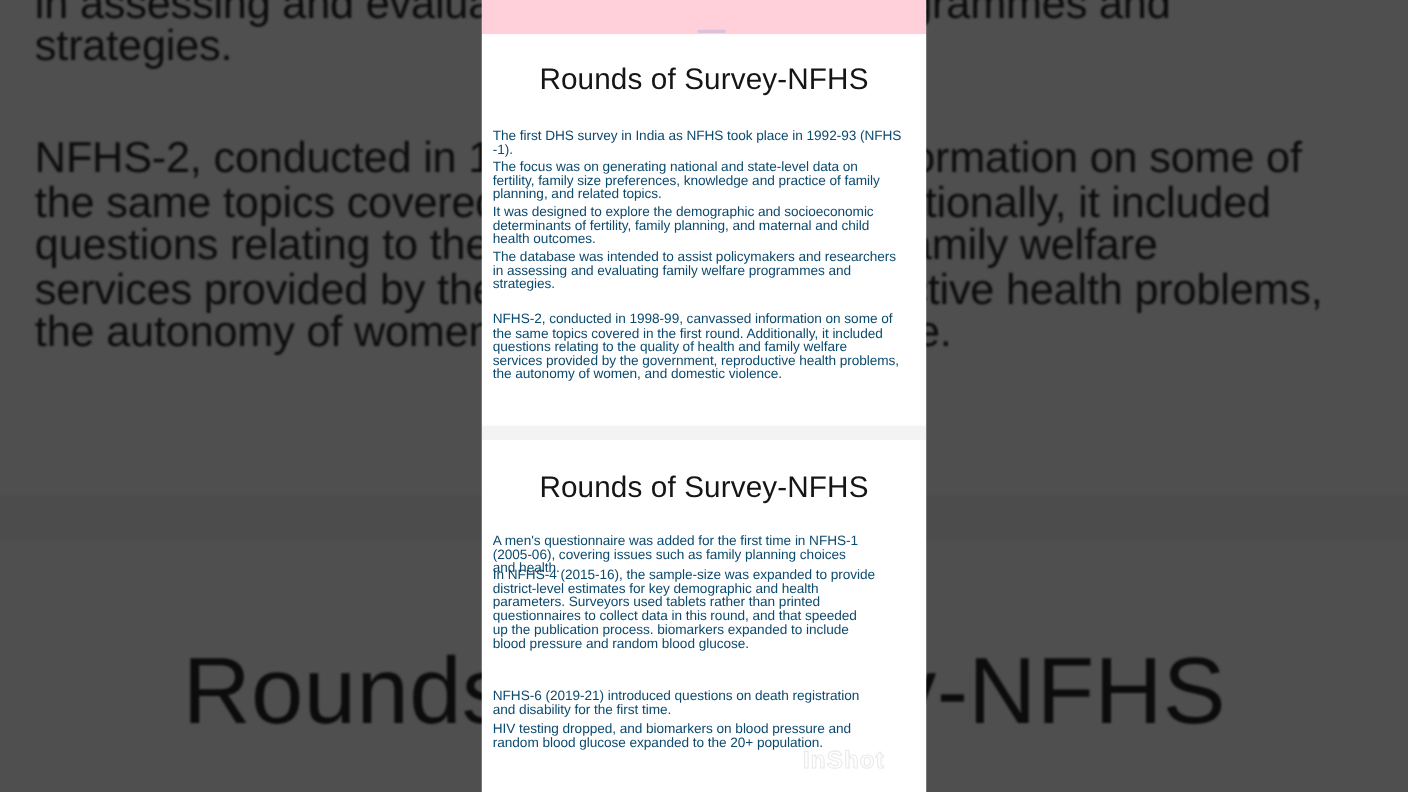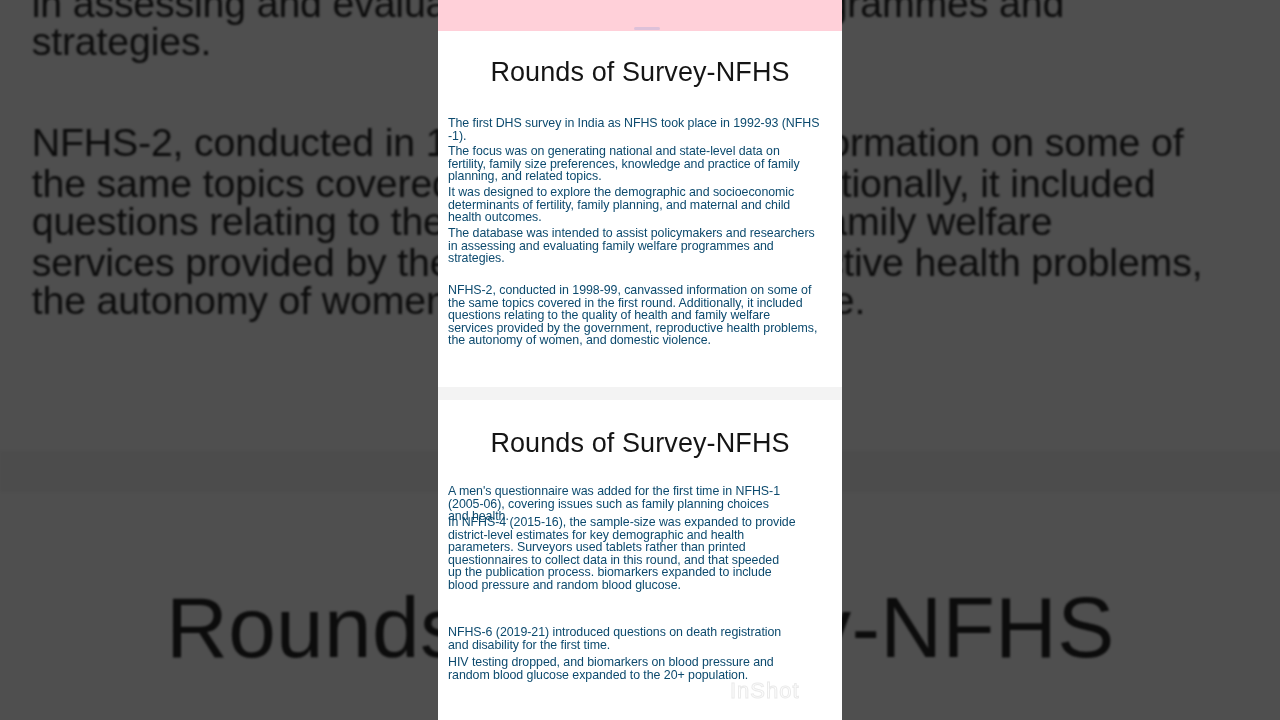--- a/index.html
+++ b/index.html
@@ -51,21 +51,21 @@
   }
   .slide-1 .slide-title { top:24px; }
   .slide-2 .slide-title { top:28px; }
   .para {
     position:absolute; left:10px; width:396px;
     font-size:12.4px; line-height:12.6px; color:#0c4a6e;
     white-space:pre-line; letter-spacing:-0.05px;
   }
   .watermark {
     position:absolute; left:292px; top:678px;
-    font-size:22px; font-weight:400; letter-spacing:1px;
+    font-size:22px; font-weight:700; letter-spacing:1px;
     color:rgba(255,255,255,0.0);
     -webkit-text-stroke:1px rgba(225,225,225,0.7);
   }
 </style>
 </head>
 <body>
 
 <div class="bg-wrap">
   <div class="bg-phone">
     <div class="slide slide-1">

